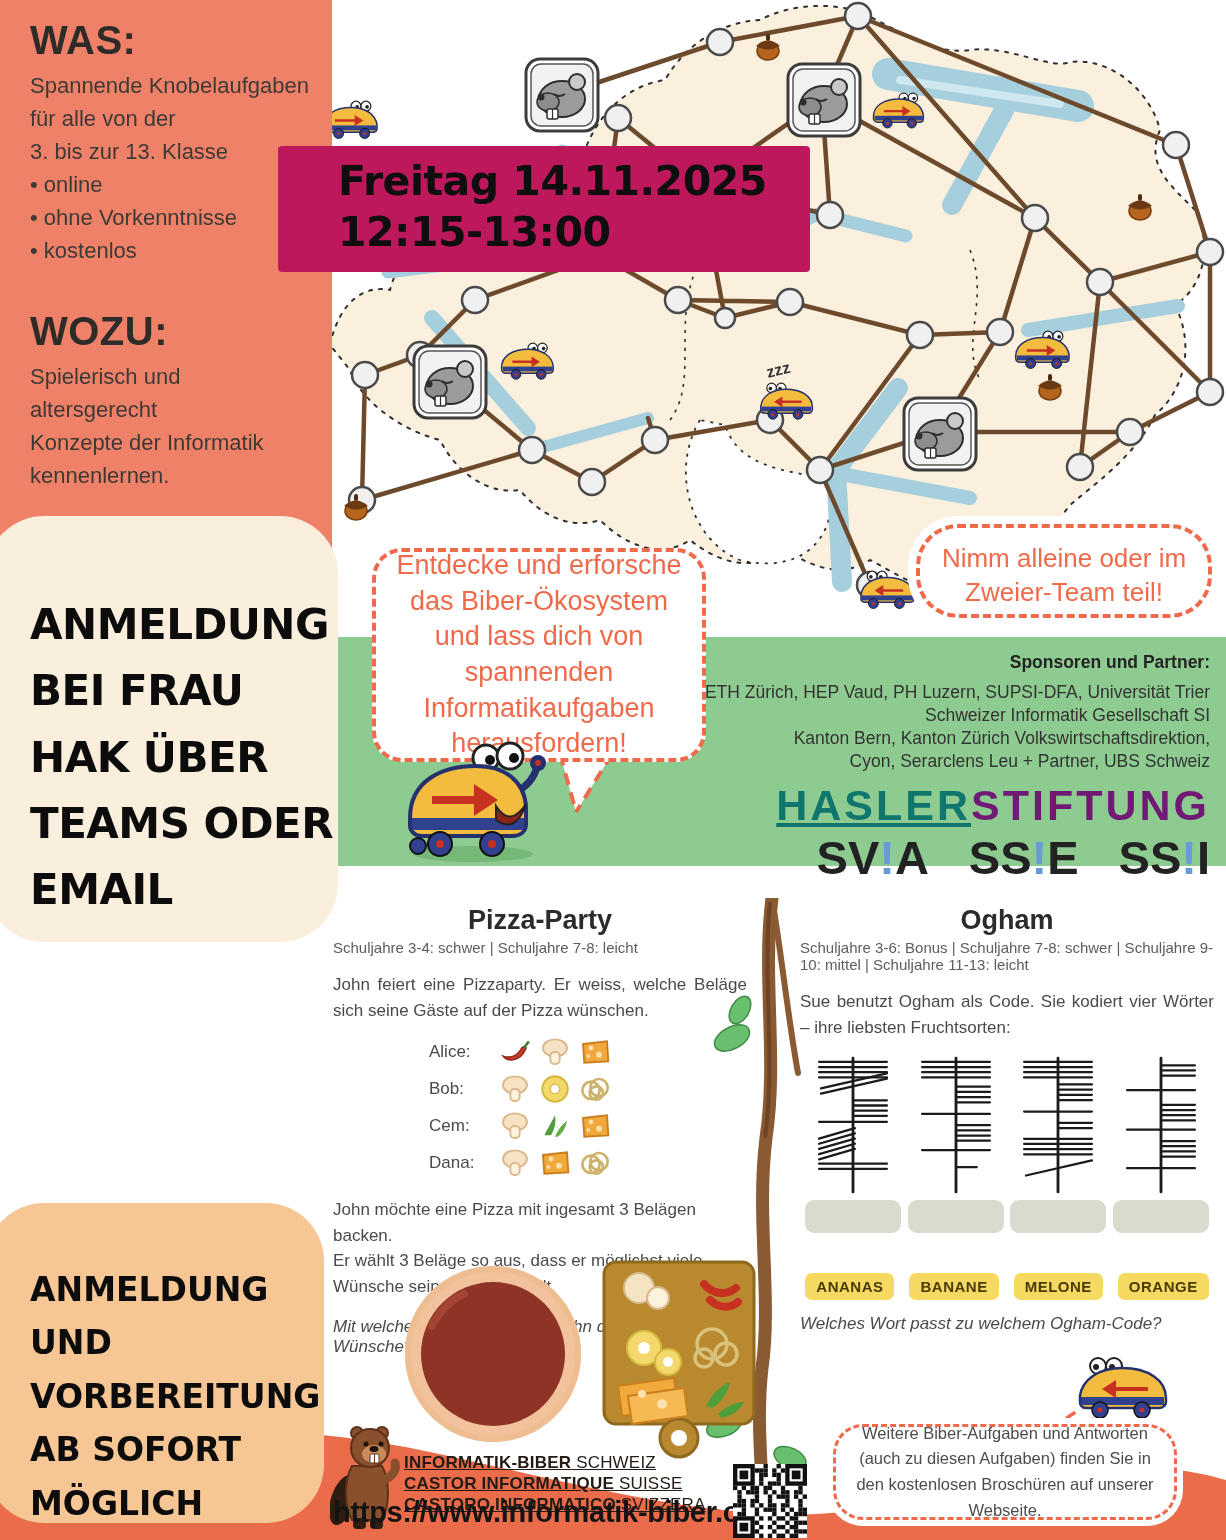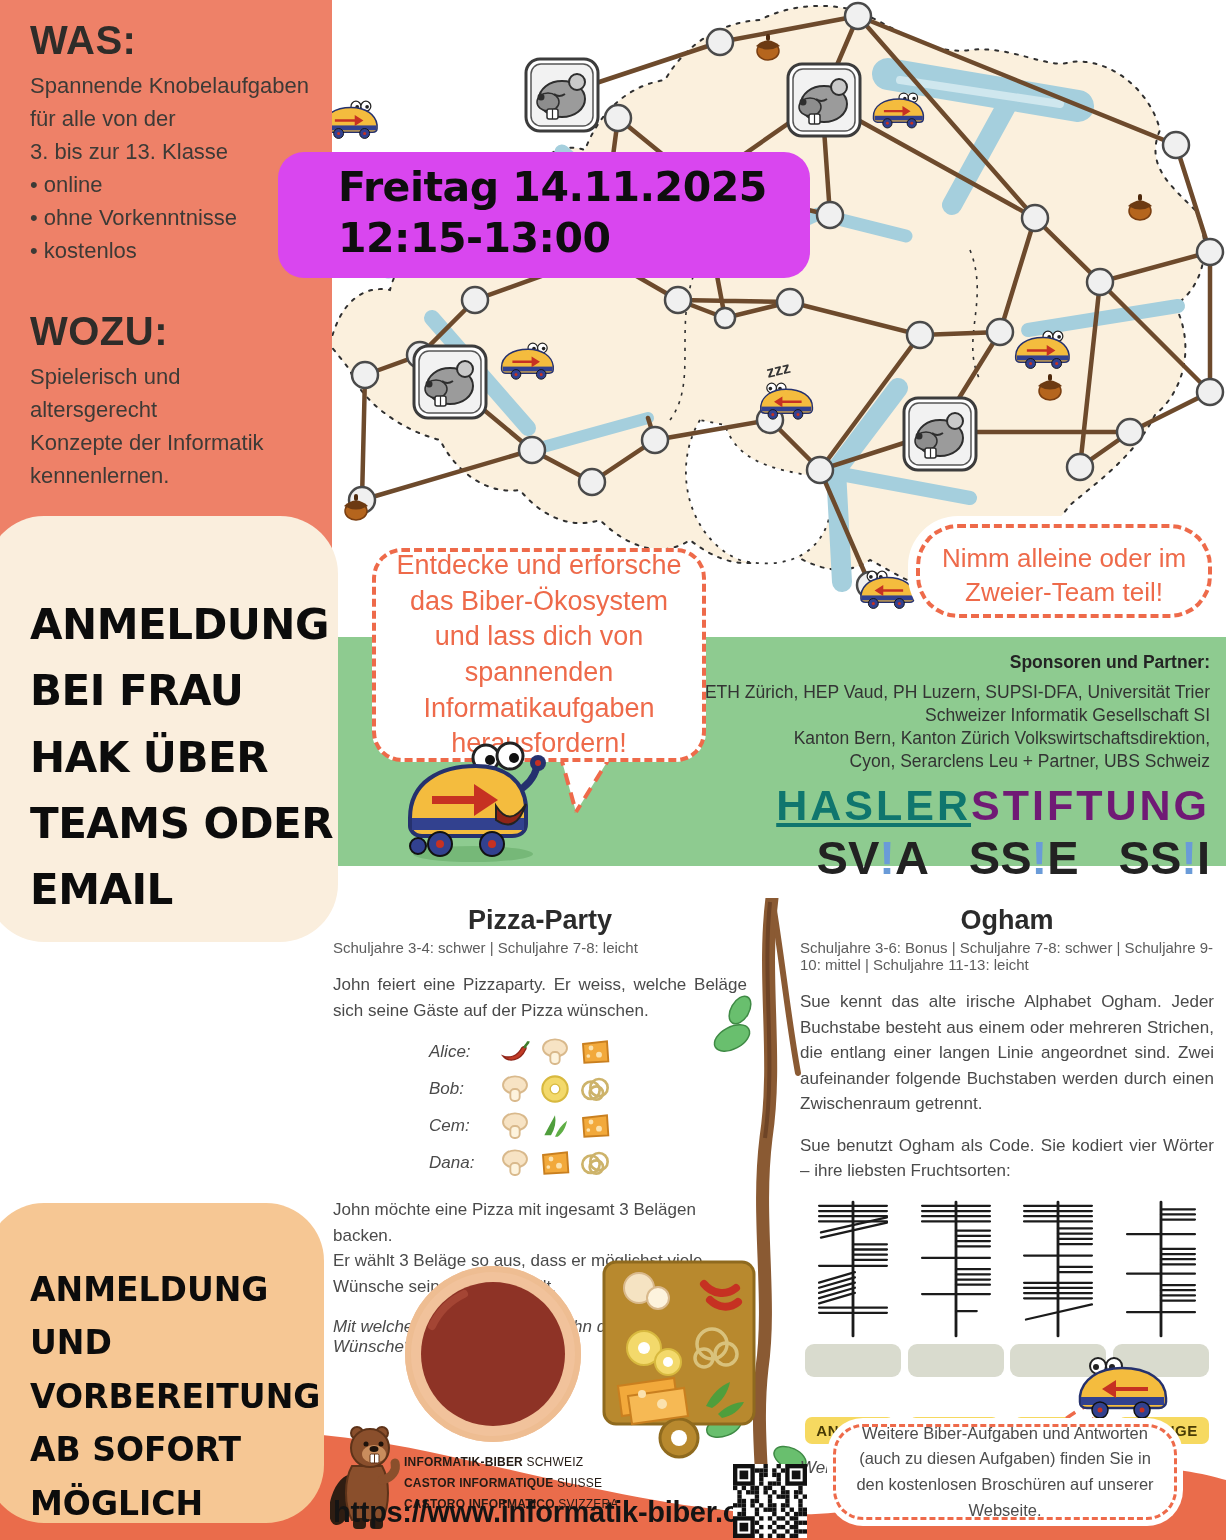--- a/index.html
+++ b/index.html
@@ -16,22 +16,22 @@
   .p-bullets .b::before{content:"•  ";}
   .wozu{margin-top:42px;} .wie{margin-top:40px;}
 
   
   .greenband{position:absolute;left:0;top:637px;width:1226px;height:229px;background:#8ecb90;z-index:1;}
 
   
   .mapsvg{position:absolute;left:270px;top:0;width:956px;height:668px;z-index:2;}
 
   
-  .datebox{position:absolute;left:278px;top:152px;width:532px;height:126px;background:#d946ef;
-           border-radius:26px;z-index:5;padding:10px 8px 0 60px;}
+  .datebox{position:absolute;left:278px;top:146px;width:532px;height:126px;background:#be185d;
+           border-radius:4px;z-index:5;padding:10px 8px 0 60px;}
   .datebox div{font-size:41px;font-weight:800;color:#0e0e0e;line-height:1.25;
                font-family:"DejaVu Sans",sans-serif;letter-spacing:-.5px;}
 
   
   .bubble{position:absolute;background:#fff;border:4px dashed #ee6a4a;border-radius:30px;
           color:#ee6a4a;text-align:center;z-index:7;display:flex;align-items:center;justify-content:center;}
   .bub-explore{left:372px;top:548px;width:334px;height:214px;font-size:27px;line-height:1.32;padding:6px 14px;}
   .bub-team{left:916px;top:524px;width:296px;height:94px;font-size:26px;line-height:1.3;padding:4px 10px;border-radius:42px;
             box-shadow:0 0 0 8px #ffffff;align-items:flex-end;}
   .bub-more{left:833px;top:1424px;width:344px;height:96px;font-size:16.5px;line-height:1.55;color:#4c4c4c;
@@ -58,21 +58,21 @@
 
   
   .col{position:absolute;z-index:4;}
   .pz-title{font-size:27px;font-weight:800;color:#2b2b2b;text-align:center;margin:0;}
   .pz-levels{font-size:15px;color:#5c5c5c;text-align:left;margin-top:3px;}
   .pz-text{font-size:17px;color:#4a4a4a;line-height:1.5;text-align:justify;margin-top:16px;}
   .pz-q{font-size:17px;color:#4a4a4a;font-style:italic;margin-top:18px;}
   .col-pizza{left:333px;top:905px;width:414px;}
   .col-ogham{left:800px;top:905px;width:414px;}
 
-  .guests{margin:10px 0 4px 96px;font-style:italic;}
+  .guests{margin:10px 0 4px 96px;}
   .guest{display:flex;align-items:center;height:37px;}
   .gname{width:56px;text-align:left;font-size:17px;color:#4a4a4a;}
   .toppings{display:flex;gap:8px;margin-left:14px;}
   .ticon{width:32px;height:32px;display:inline-block;}
   .ticon svg{width:32px;height:32px;}
 
   
   .pizza-art{position:absolute;left:398px;top:1262px;z-index:4;}
   .board-art{position:absolute;left:594px;top:1256px;z-index:4;}
 
@@ -85,21 +85,21 @@
   .ogham-svg{width:98px;height:142px;}
   .ogham-box{width:96px;height:33px;background:#d9dbce;border-radius:9px;margin-top:4px;}
   .chips{display:flex;gap:15px;justify-content:center;margin-top:40px;}
   .chip{background:#f6d960;color:#473a05;font-weight:700;font-size:15px;letter-spacing:.5px;
         padding:5px 11px;border-radius:7px;}
 
   
   .footband{position:absolute;left:0;top:1380px;z-index:5;}
   .beaver-mascot{position:absolute;left:330px;top:1420px;z-index:6;}
   .brandtext{position:absolute;left:404px;top:1452px;z-index:6;color:#241b15;}
-  .brandtext div{font-size:12px;line-height:21px;letter-spacing:.2px;}
+  .brandtext div{font-size:17px;line-height:21px;letter-spacing:.2px;text-decoration:underline;}
   .brandtext .bb{font-weight:800;}
   .url{position:absolute;left:333px;top:1496px;z-index:6;font-size:29px;font-weight:800;color:#141414;
        letter-spacing:-.3px;}
   .qr{position:absolute;left:733px;top:1464px;width:74px;height:74px;z-index:6;}
   .bigbot{position:absolute;left:398px;top:740px;z-index:7;}
   .minibot{position:absolute;z-index:10;}
 </style>
 </head>
 <body>
 
@@ -473,21 +473,20 @@
     </g>
     <g fill="#4f9e3c">
       <path d="M112,150 C118,138 126,130 136,126 C134,136 128,146 118,152 Z"></path>
       <path d="M124,158 C132,150 142,146 150,146 C146,154 138,160 128,162 Z"></path>
     </g>
   </svg>
 
   <div class="col col-ogham" data-interactable="false">
     <h2 class="pz-title" data-interactable="false">Ogham</h2>
     <div class="pz-levels" data-interactable="false">Schuljahre 3-6: Bonus | Schuljahre 7-8: schwer |  Schuljahre 9-10: mittel | Schuljahre 11-13: leicht</div>
-    <div class="pz-text" data-interactable="false">Sue kennt das alte irische Alphabet Ogham. Jeder Buchstabe besteht aus einem oder mehreren Strichen, die entlang einer langen Linie angeordnet sind. Zwei aufeinander folgende Buchstaben werden durch einen Zwischenraum getrennt.</div>
     <div class="pz-text" data-interactable="false">Sue benutzt Ogham als Code. Sie kodiert vier Wörter – ihre liebsten Fruchtsorten:</div>
     <div class="ogham-row" id="ogham-codes" data-interactable="false">
         <div class="ogham-cell" data-interactable="false">
        <svg class="ogham-svg" viewBox="0 0 104 150">
             <line x1="52" y1="4" x2="52" y2="146" stroke="#1b1b1b" stroke-width="3" stroke-linecap="round"></line>
             <line x1="16" y1="8" x2="88" y2="8" stroke="#1b1b1b" stroke-width="2.4" stroke-linecap="round"></line>
             <line x1="16" y1="13.5" x2="88" y2="13.5" stroke="#1b1b1b" stroke-width="2.4" stroke-linecap="round"></line>
             <line x1="16" y1="19" x2="88" y2="19" stroke="#1b1b1b" stroke-width="2.4" stroke-linecap="round"></line>
             <line x1="16" y1="24.5" x2="88" y2="24.5" stroke="#1b1b1b" stroke-width="2.4" stroke-linecap="round"></line>
             <line x1="18" y1="36.2" x2="88" y2="20.2" stroke="#1b1b1b" stroke-width="2.4" stroke-linecap="round"></line>

